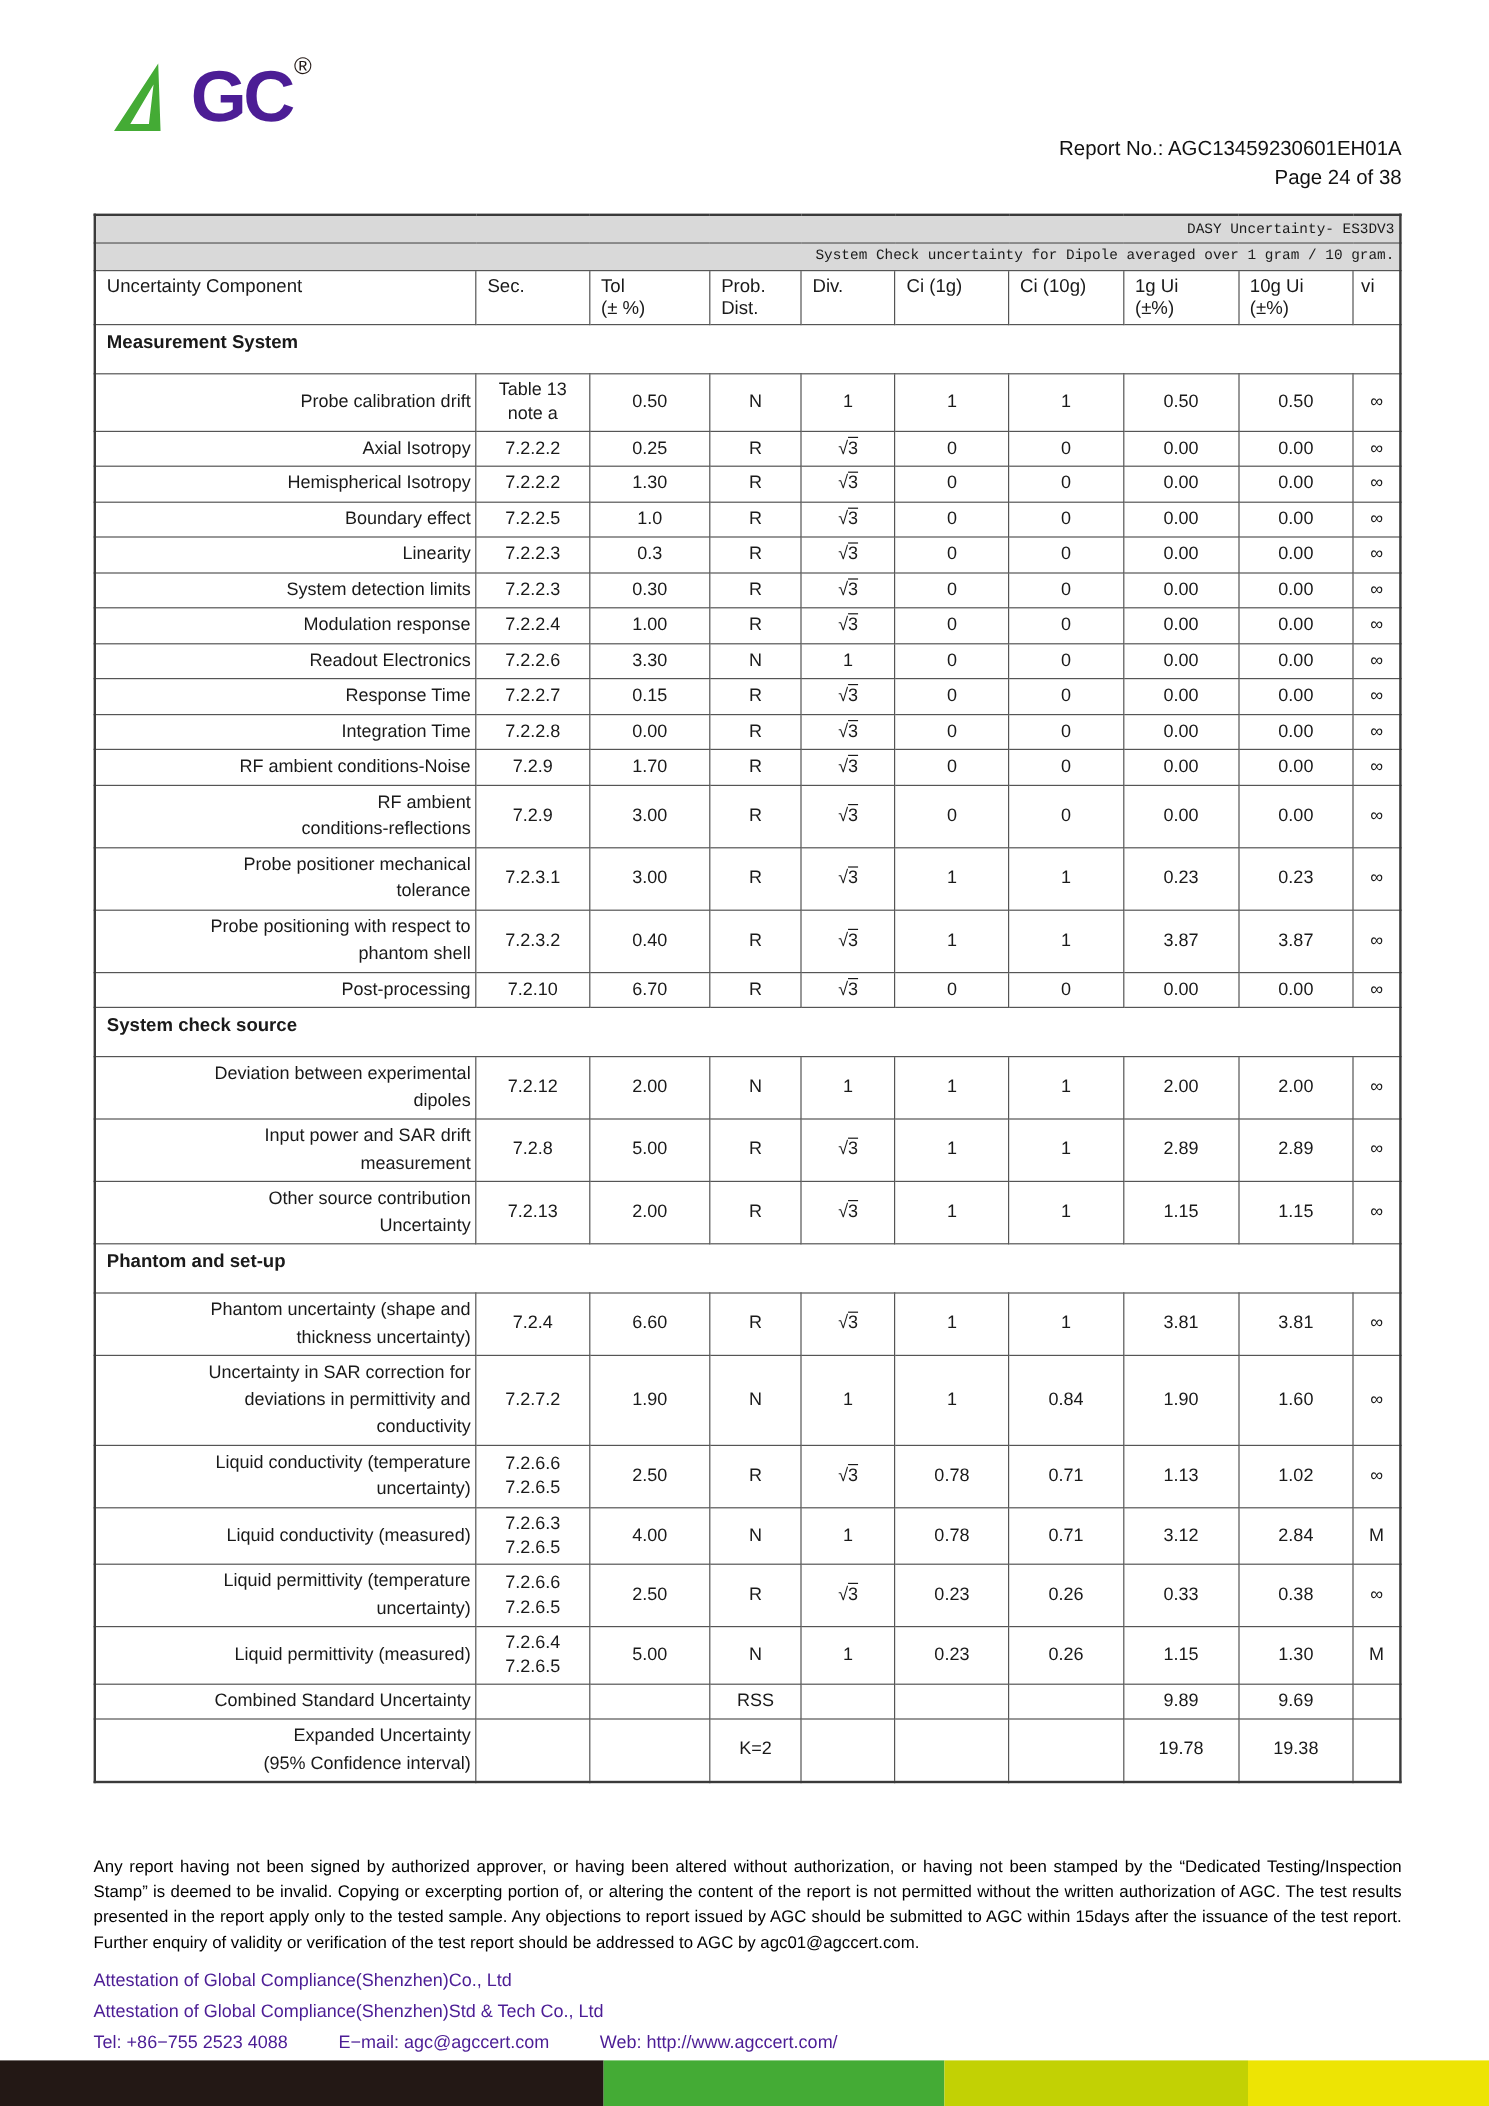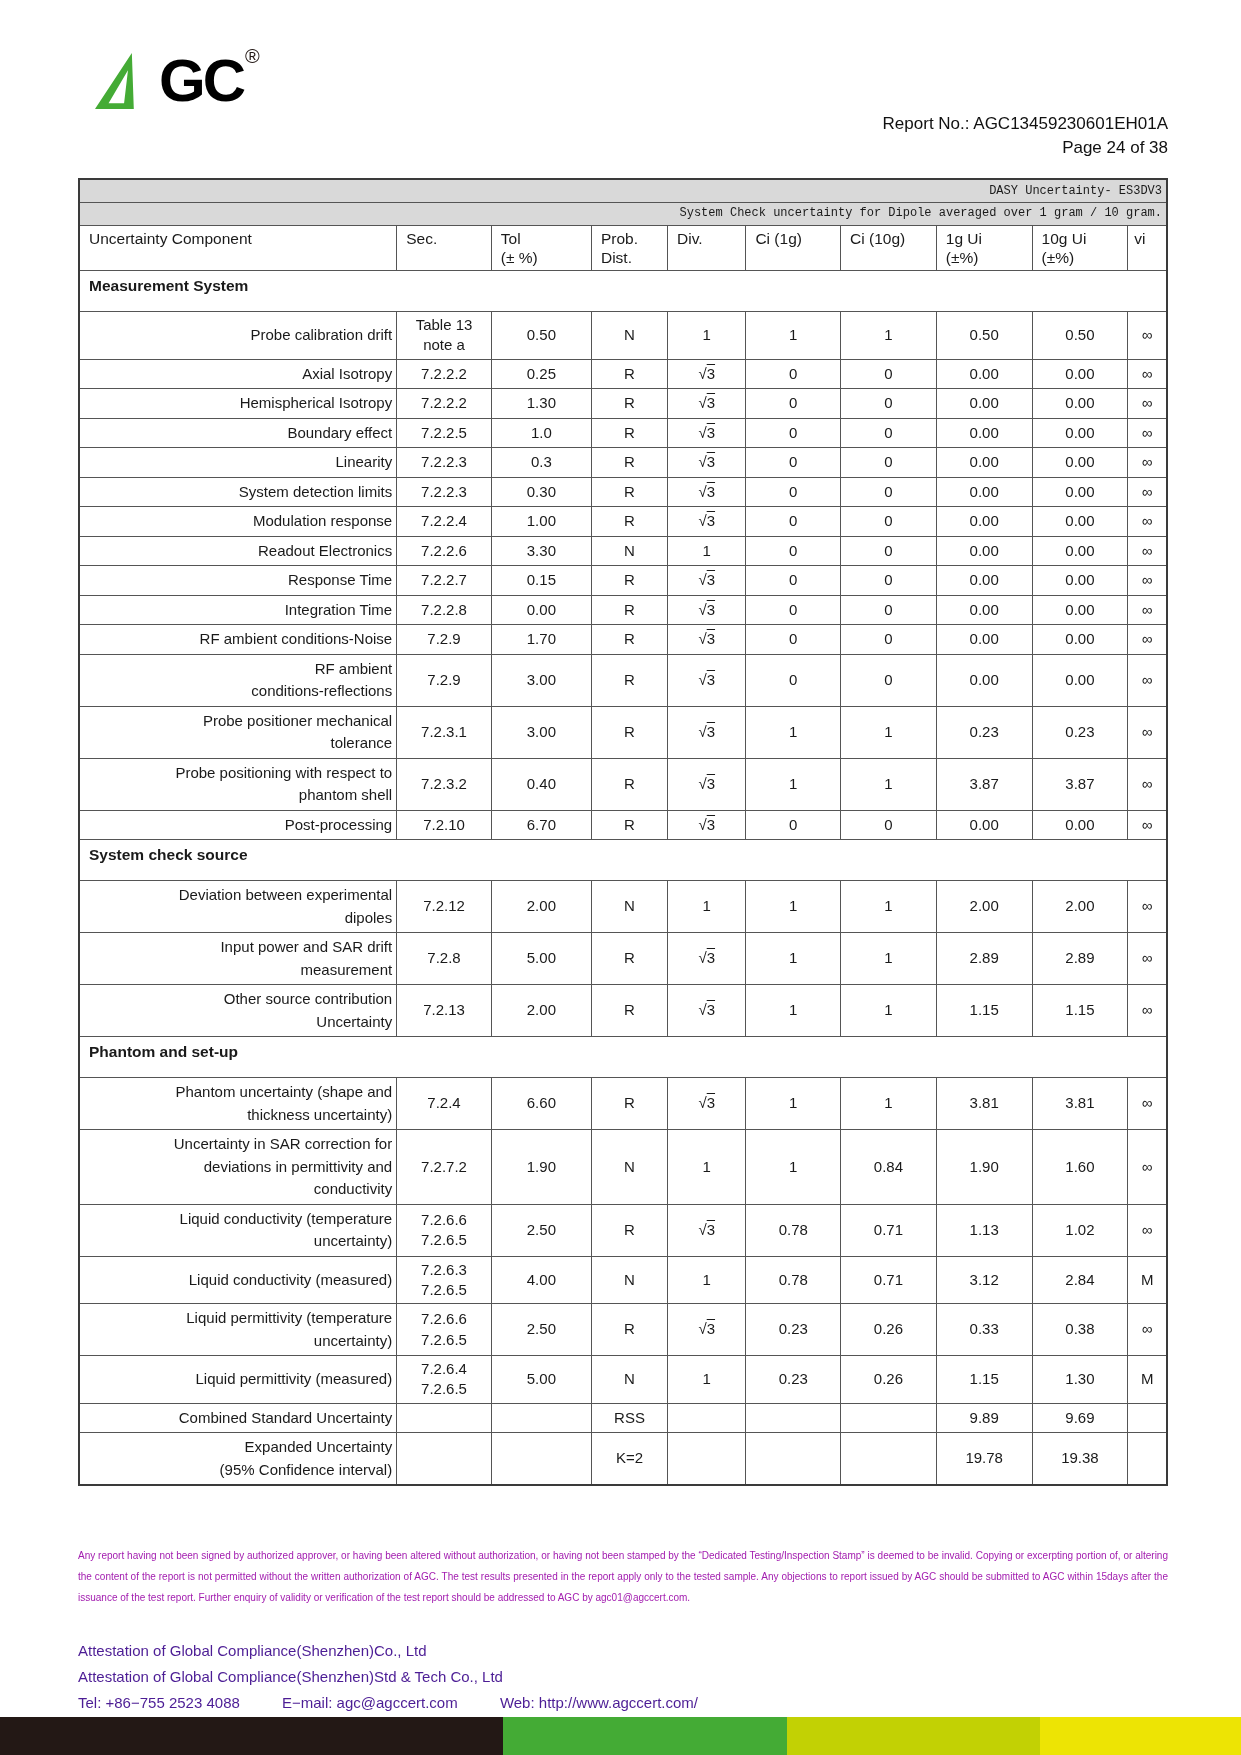--- a/index.html
+++ b/index.html
@@ -3,41 +3,41 @@
 <meta charset="utf-8">
 <style>
   * { margin:0; padding:0; box-sizing:border-box; }
   html,body { background:#ffffff; }
   body { font-family:"Liberation Sans", sans-serif; color:#1a1a1a; }
   .page { position:relative; width:1241px; height:1755px; background:#fff; overflow:hidden; }
 
   
   .hdr { position:absolute; top:52px; left:95px; right:73px; }
   .logo { position:absolute; left:0; top:0; display:flex; align-items:flex-start; }
-  .logo-gc { font-size:60px; font-weight:bold; letter-spacing:-3px; color:#000000; line-height:58px; }
+  .logo-gc { font-size:60px; font-weight:bold; letter-spacing:-3px; color:#4c1d95; line-height:58px; }
   .logo-reg { font-size:20px; color:#231815; line-height:20px; margin-top:-6px; margin-left:2px; font-weight:normal;}
   .report-meta { position:absolute; right:0; top:60px; text-align:right; font-size:17px; line-height:24px; color:#111; }
 
   
   .tbl-wrap { position:absolute; top:178px; left:78px; width:1090px; }
   table { border-collapse:collapse; width:100%; table-layout:fixed; }
   table, th, td { border:1px solid #555; }
   table { border:2px solid #3a3a3a; }
   .title-row td { background:#d9d9d9; text-align:right; font-size:12px; padding:1px 4px; border-left:none; border-right:none; height:23px;font-family:Liberation Mono, monospace; }
   th { font-size:15.5px; font-weight:normal; text-align:left; vertical-align:top; padding:3px 16px 3px 9px; white-space:pre-line; line-height:1.25; height:40px; }
   td { font-size:15px; padding:3px 4px; vertical-align:middle; line-height:1.35; }
   td.c-comp { text-align:right; padding-left:9px; white-space:pre-line; line-height:1.5; }
   td.c-mid { text-align:center; white-space:pre-line; }
   td.c-vi { text-align:center; font-size:15px; }
   tr.data-row { height:28px; }
   td.section { font-weight:bold; font-size:15.5px; text-align:left; padding:5px 4px 14px 9px; border-left:none; border-right:none; }
   .rad { text-decoration:overline; }
 
   
-  .disclaimer { position:absolute; top:1545px; left:78px; width:1090px; font-size:10px; line-height:21px; color:#a21caf; text-align:justify; }
+  .disclaimer { position:absolute; top:1545px; left:78px; width:1090px; font-size:14px; line-height:21px; color:#000000; text-align:justify; }
   .company { position:absolute; top:1638px; left:78px; width:1090px; font-size:15px; color:#4c1d95; line-height:26px; }
   .company .tel-line span { margin-right:38px; }
 
   
   .color-bar { position:absolute; left:0; bottom:0; width:100%; height:38px; display:flex; }
   .color-bar div { height:100%; }
 </style>
 </head>
 <body>
 

